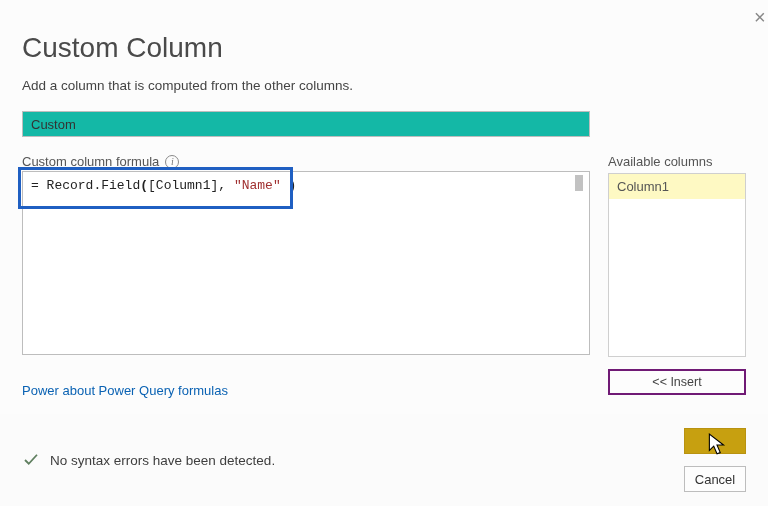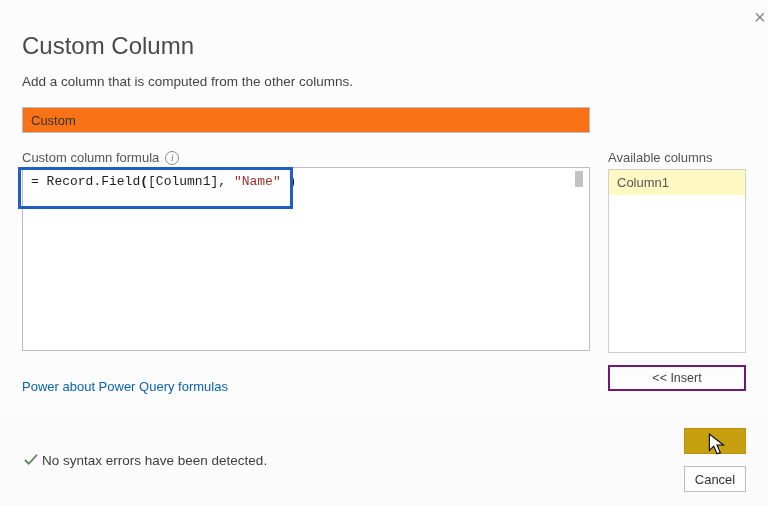--- a/index.html
+++ b/index.html
@@ -22,41 +22,41 @@
       position: absolute;
       top: 6px;
       right: 0;
       font-size: 20px;
       color: #888;
       width: 14px;
       overflow: hidden;
       font-family: Arial, sans-serif;
     }
     .title {
-      font-size: 24px;
+      font-size: 28px;
       font-weight: 400;
       color: #4a4a4a;
       margin-top: 14px;
       margin-bottom: 14px;
     }
     .subtitle {
       font-size: 13.5px;
       color: #444;
       margin-bottom: 18px;
     }
     .field-label {
       font-size: 13px;
       color: #555;
       margin-bottom: 4px;
     }
     .col-name-input {
       width: 568px;
       height: 26px;
       border: 1px solid #bdbdbd;
-      background: #f97316;
+      background: #14b8a6;
       padding: 12px 8px;
       font-size: 13px;
       font-family: inherit;
       color: #333;
       outline: none;
     }
     .two-col {
       display: flex;
       margin-top: 17px;
       gap: 18px;
@@ -150,21 +150,21 @@
       left: 0; right: 0; bottom: 0;
       padding: 14px 22px;
       display: flex;
       align-items: center;
       justify-content: space-between;
       background: #fbfbfb;
     }
     .status {
       display: flex;
       align-items: center;
-      gap: 2px;
+      gap: 10px;
       color: #3e3e3e;
       font-size: 13.5px;
     }
     .check-icon { color: #5f7f5f; }
     .btn-row { display: flex; gap: 12px; align-items: center; flex-direction: column; }
     .btn {
       min-width: 62px;
       height: 26px;
       border: 1px solid #bdbdbd;
       background: #fdfdfd;

